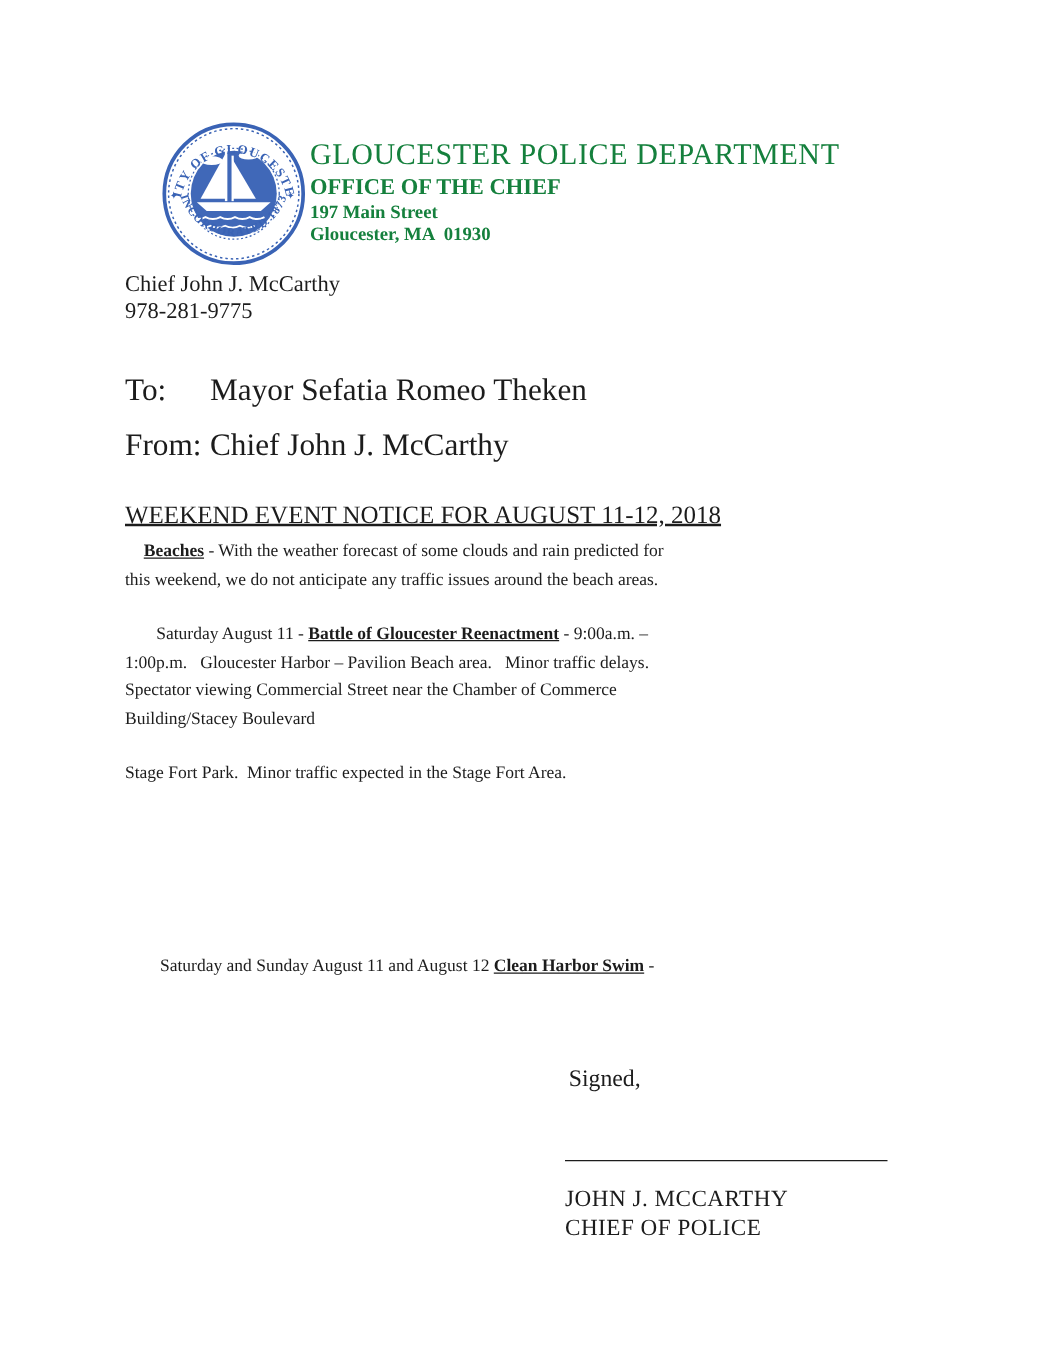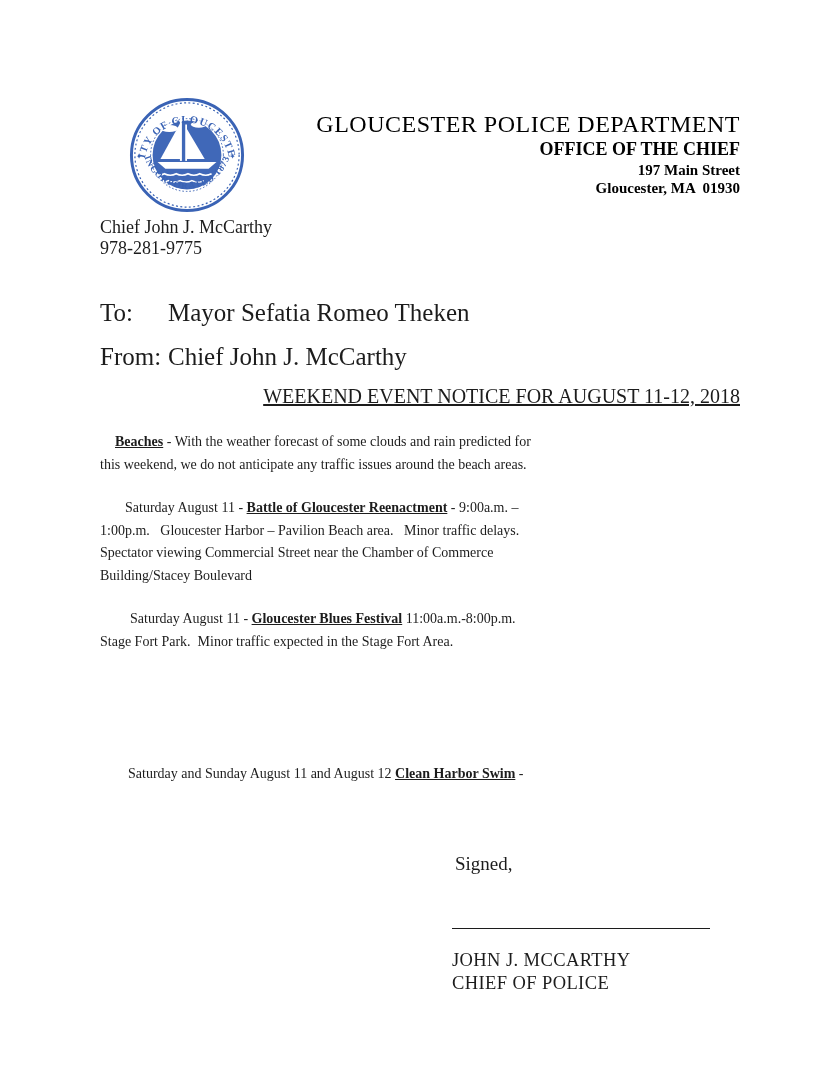--- a/index.html
+++ b/index.html
@@ -8,36 +8,36 @@
     width:840px; height:1088px;
     background:#ffffff;
     font-family:"Liberation Serif","DejaVu Serif",serif;
     color:#1c1c1c;
     overflow:hidden;
   }
 
   
   .letterhead { position:absolute; top:96px; left:126px; right:100px; display:flex; }
   .seal-wrap { width:122px; height:118px; flex:0 0 auto; }
-  .head-text { flex:1; text-align:right; padding-top:14px; color:#000000; }
+  .head-text { flex:1; text-align:left; padding-top:14px; color:#15803d; }
   .dept   { font-size:24px; letter-spacing:0.5px; line-height:28px; }
   .office { font-size:18px; font-weight:bold; line-height:23px; }
   .addr   { font-size:15px; font-weight:bold; line-height:18px; white-space:pre-wrap; }
 
   
   .contact { position:absolute; top:217px; left:100px; font-size:18px; line-height:21px; }
 
   
   .memo-line { position:absolute; left:100px; font-size:25px; display:flex; }
   .memo-label { width:68px; flex:0 0 auto; }
   .to-line   { top:299px; }
   .from-line { top:343px; }
 
   
-  .notice-title { position:absolute; top:385px; left:100px; width:640px; text-align:right; font-size:20px; }
+  .notice-title { position:absolute; top:401px; left:100px; width:640px; text-align:left; font-size:20px; }
   .notice-title span { text-decoration:underline; }
 
   
   .para { position:absolute; left:100px; width:648px; font-size:14px; line-height:22.5px; }
   .line { white-space:pre-wrap; }
   .bu   { font-weight:bold; text-decoration:underline; }
   .p-beaches    { top:431px; }
   .p-battle     { top:497px; }
   .p-blues      { top:608px; }
   .p-mainstreet { top:674px; }
@@ -123,21 +123,20 @@
   </div>
 
   <div class="para p-battle">
     <div class="line ind25"><span>Saturday August 11 - </span><span class="bu">Battle of Gloucester Reenactment</span><span> - 9:00a.m. –</span></div>
     <div class="line">1:00p.m.   Gloucester Harbor – Pavilion Beach area.   Minor traffic delays.</div>
     <div class="line">Spectator viewing Commercial Street near the Chamber of Commerce</div>
     <div class="line">Building/Stacey Boulevard</div>
   </div>
 
   <div class="para p-blues">
-    <div class="line ind30"><span>Saturday August 11 - </span><span class="bu">Gloucester Blues Festival</span><span> 11:00a.m.-8:00p.m.</span></div>
     <div class="line">Stage Fort Park.  Minor traffic expected in the Stage Fort Area.</div>
   </div>
 
 
   <div class="para p-swim">
     <div class="line ind28"><span>Saturday and Sunday August 11 and August 12 </span><span class="bu">Clean Harbor Swim</span><span> -</span></div>
   </div>
 
   <div class="signed">Signed,</div>
   <div class="sig-block">

